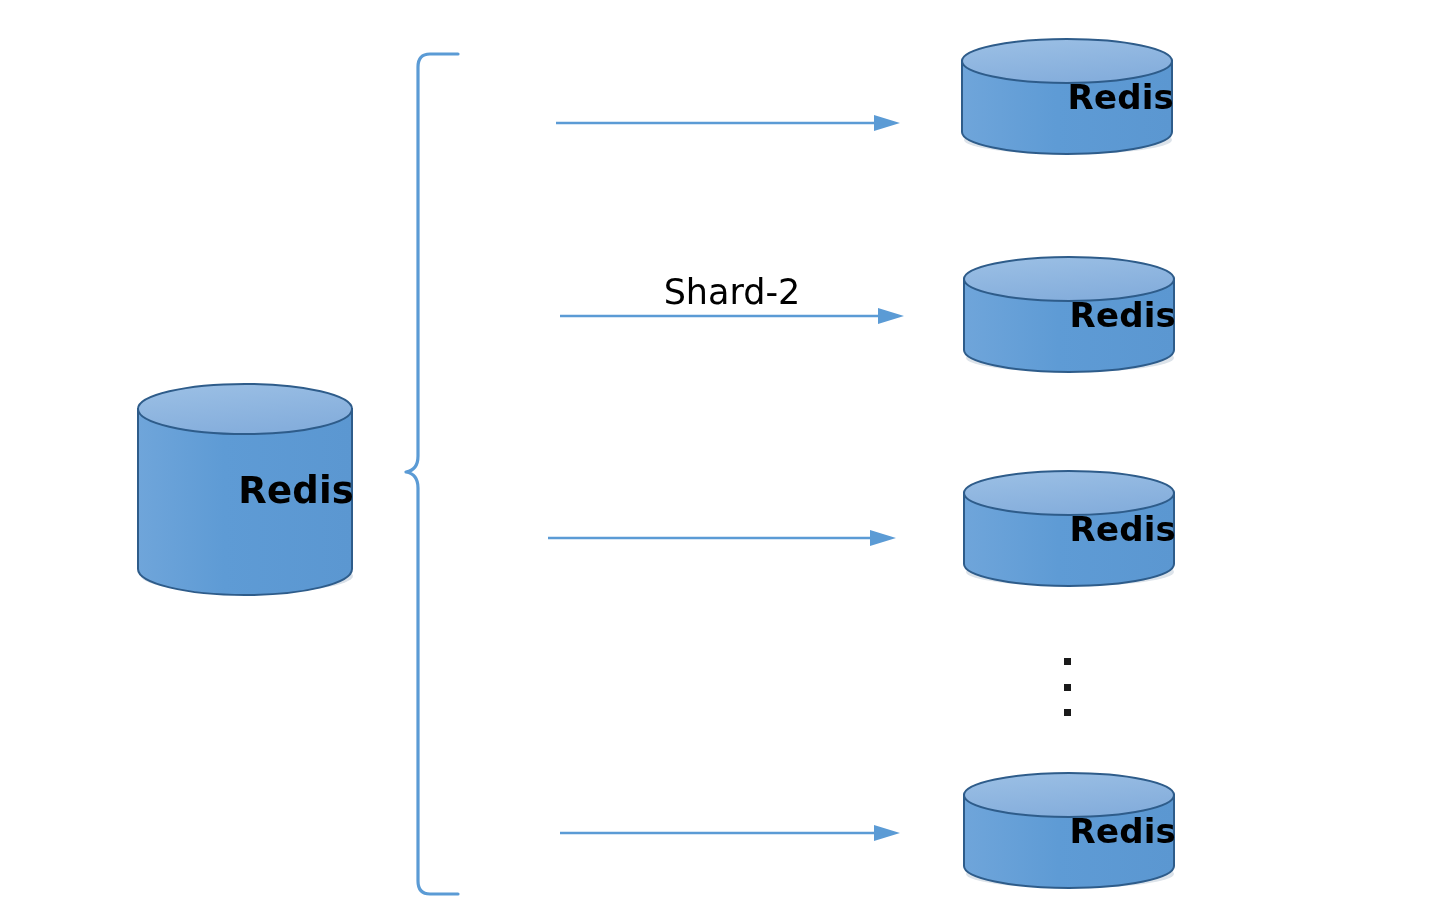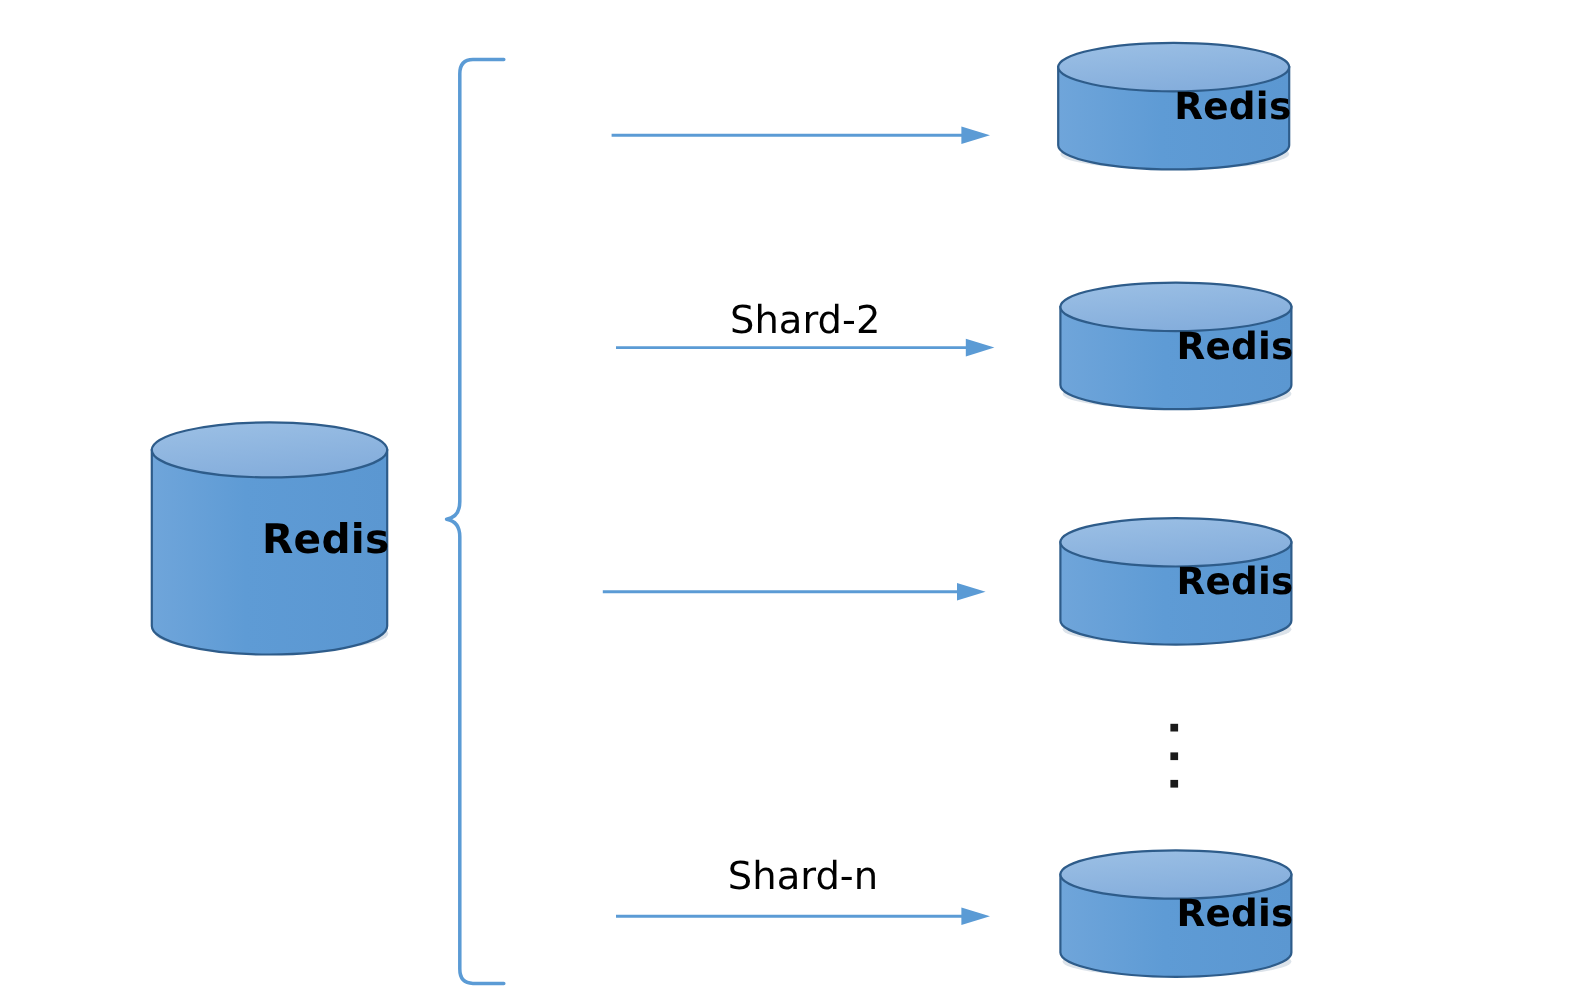--- a/index.html
+++ b/index.html
@@ -257,21 +257,20 @@
     </svg>
     <div class="cyl-label">Redis</div>
   </div>
 
   <div id="ellipsis-vertical">
     <span class="dot"></span>
     <span class="dot"></span>
     <span class="dot"></span>
   </div>
 
-  <div class="arrow-label" id="label-n">Shard-n</div>
   <div class="arrow" id="arrow-n">
     <svg viewBox="0 0 340 26" preserveAspectRatio="none">
       <line x1="0" y1="13" x2="316" y2="13" stroke="#5B9BD5" stroke-width="2.6"></line>
       <polygon points="314,5 340,13 314,21" fill="#5B9BD5"></polygon>
     </svg>
   </div>
   <div class="cyl cyl-shard" id="cyl-shard-n">
     <svg class="cyl-svg" viewBox="0 0 214 117" preserveAspectRatio="none">
       <defs>
         <linearGradient id="bodyGradB4" x1="0" y1="0" x2="1" y2="0">

